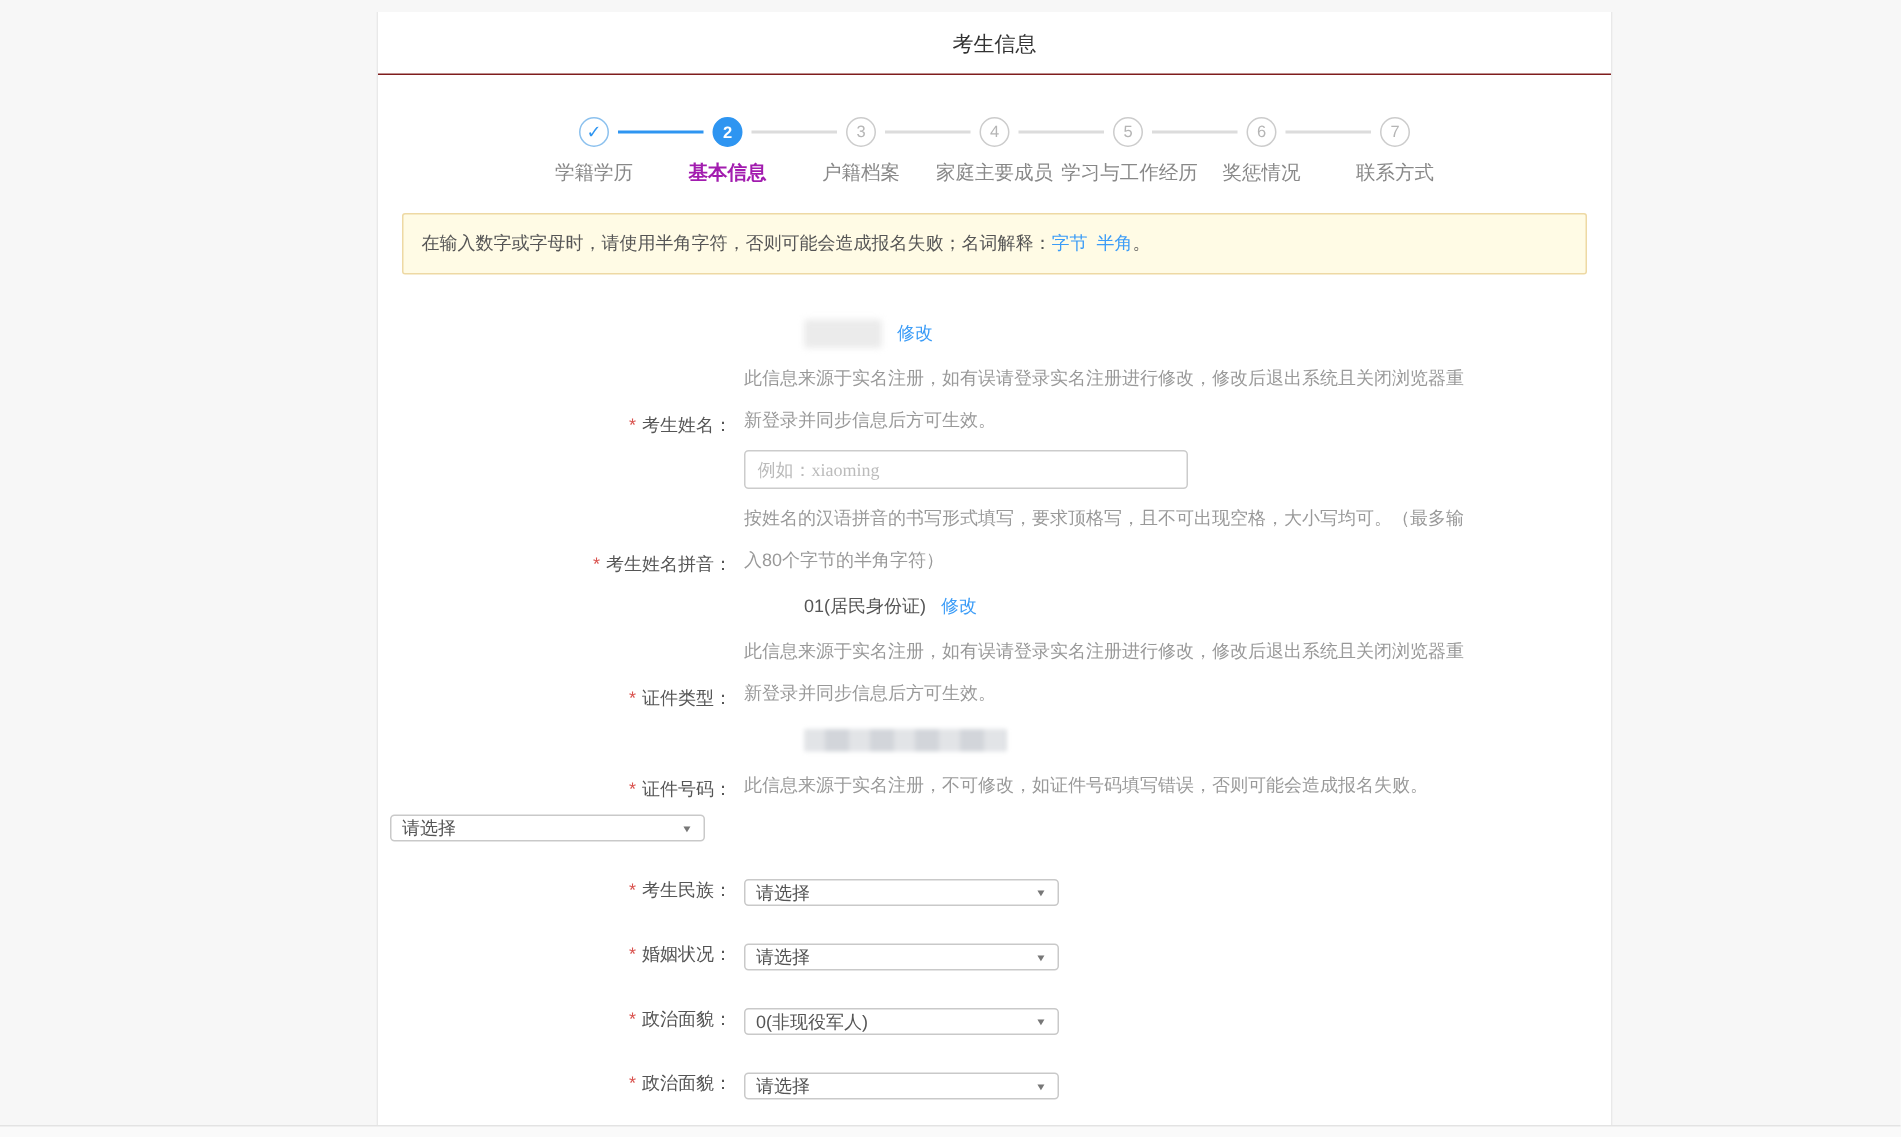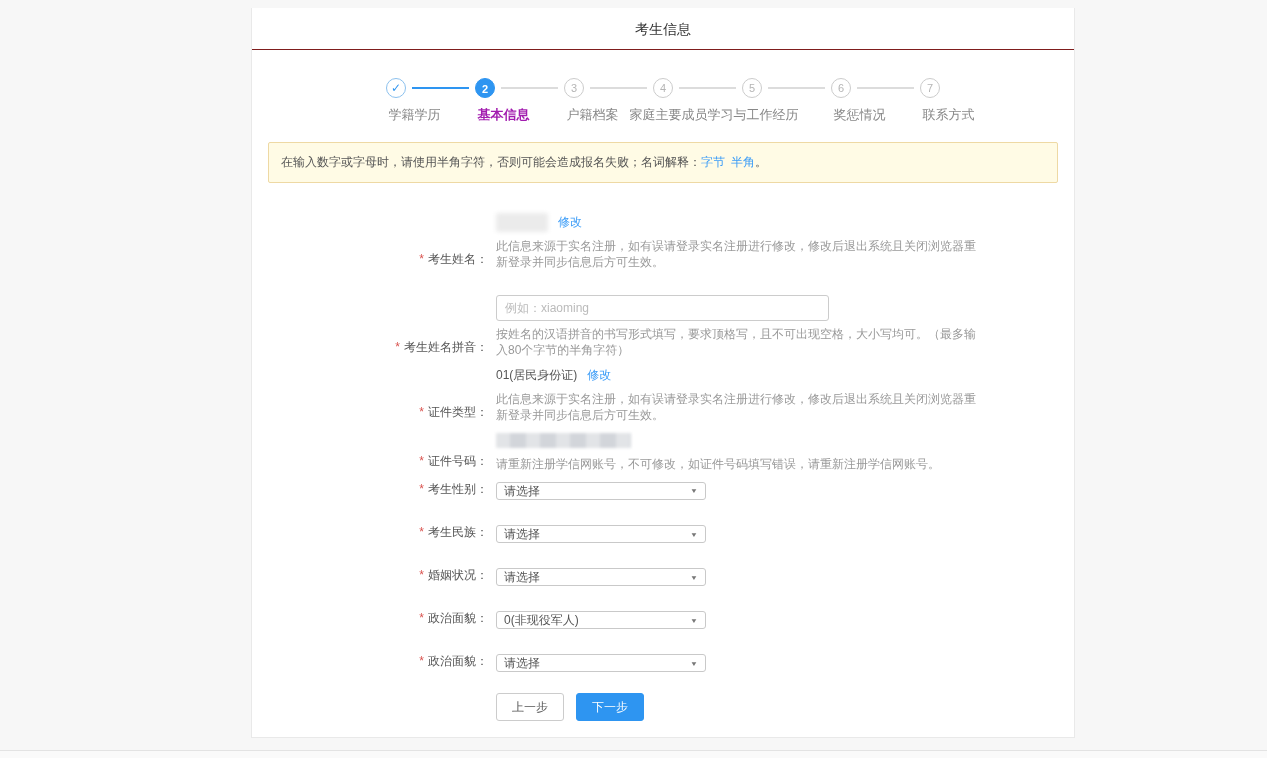--- a/index.html
+++ b/index.html
@@ -15,47 +15,47 @@
   
   .stepper { display:flex; justify-content:center; padding-top:28px; }
   .step { width:89px; position:relative; text-align:center; }
   .step .bar { position:absolute; top:9px; left:calc(-50% + 16px); width:calc(100% - 32px);
     height:2px; background:#dcdcdc; }
   .step.done + .step .bar, .step .bar.blue { background:#2e95f1; }
   .dot { width:20px; height:20px; border-radius:50%; margin:0 auto; font-size:11px;
     line-height:18px; background:#fff; border:1px solid #ccc; color:#b5b5b5; position:relative; }
   .step.done .dot { border-color:#8cc1ee; color:#2e95f1; font-size:12px; }
   .step.active .dot { background:#2e95f1; border-color:#2e95f1; color:#fff; line-height:20px; font-weight:bold; }
-  .step-label { margin-top:8px; font-size:13px; color:#888; white-space:nowrap;text-align:right; }
+  .step-label { margin-top:8px; font-size:13px; color:#888; white-space:nowrap; }
   .step.active .step-label { color:#a21caf; font-weight:bold; }
 
   
   .notice { margin:18px 16px 0; background:#fffbe5; border:1px solid #eed9a4; border-radius:2px;
     padding:11px 12px; font-size:12px; color:#555; }
   .notice a, .lnk { color:#3b9cf7; text-decoration:none; cursor:pointer; }
   .notice .lnk2 { margin-left:6px; }
 
   
   .form { padding-top:28px; }
   .row { display:flex; align-items:flex-end; margin-bottom:21px; }
   .row.has-help { margin-bottom:6px; }
   .lbl { width:236px; text-align:right; font-size:12px; color:#555; line-height:22px; flex:none; }
   .req { color:#d9534f; font-style:normal; margin-right:4px; font-size:12px; }
   .ctl { margin-left:8px; font-size:12px; color:#555; }
-  .val-line { display:flex; align-items:center; height:22px; }
-  .help { max-width:488px; margin-top:5px; font-size:12px; color:#999; line-height:16px; }
+  .val-line { display:flex; align-items:center; height:22px;margin-left:40px; }
+  .help { max-width:488px; margin-top:5px; font-size:12px; color:#999; line-height:28px; }
   .edit-lnk { margin-left:10px; font-size:12px; }
   .val-text { font-size:12px; color:#555; }
 
   .redact-name { width:52px; height:19px; background:#ebebeb; border-radius:2px; filter:blur(2px); }
   .redact-id { width:135px; height:15px; border-radius:1px; filter:blur(1.5px);
     background:repeating-linear-gradient(90deg,#e2e4e7 0 14px,#d2d5da 14px 30px); }
 
-  .txt-input { width:333px; height:26px; border:1px solid #ccc; border-radius:3px; padding:0 8px;
-    font-size:12px; color:#555; outline:none; font-family:Liberation Sans, sans-serif;margin-top:19px; }
+  .txt-input { width:296px; height:26px; border:1px solid #ccc; border-radius:3px; padding:0 8px;
+    font-size:12px; color:#555; outline:none; font-family:Liberation Serif, serif; }
   .txt-input::placeholder { color:#bbb; }
 
   .select { width:210px; height:18px; border:1px solid #c9c9c9; border-radius:3px; background:#fff;
     display:flex; align-items:center; justify-content:space-between; padding:0 7px; cursor:pointer; }
   .select .sv { font-size:12px; color:#555; }
   .select .caret { font-size:8px; color:#777; transform:scaleY(.8); }
 
   .btn-row { margin-left:244px; margin-top:5px; padding-bottom:16px; display:flex; }
   .btn { height:28px; padding:0 15px; font-size:12px; border-radius:3px; cursor:pointer;
     font-family:inherit; }
@@ -144,26 +144,25 @@
         <div class="help">此信息来源于实名注册，如有误请登录实名注册进行修改，修改后退出系统且关闭浏览器重新登录并同步信息后方可生效。</div>
       </div>
     </div>
 
     <div class="row has-help">
       <div class="lbl"><i class="req">*</i><span>证件号码：</span></div>
       <div class="ctl">
         <div class="val-line">
           <span class="redact-id"></span>
         </div>
-        <div class="help">请重新注册学信网账号，不可修改，如证件号码填写错误，请重新注册学信网账号。</div>
-      </div>
-    </div>
-
-    <div class="row">
-      <div class="lbl"><i class="req">*</i><span>考生性别：</span></div>
+        <div class="help">此信息来源于实名注册，不可修改，如证件号码填写错误，否则可能会造成报名失败。</div>
+      </div>
+    </div>
+
+    <div class="row">
       <div class="ctl">
         <div class="select">
           <span class="sv">请选择</span>
           <span class="caret">▼</span>
         </div>
       </div>
     </div>
 
     <div class="row">
       <div class="lbl"><i class="req">*</i><span>考生民族：</span></div>

